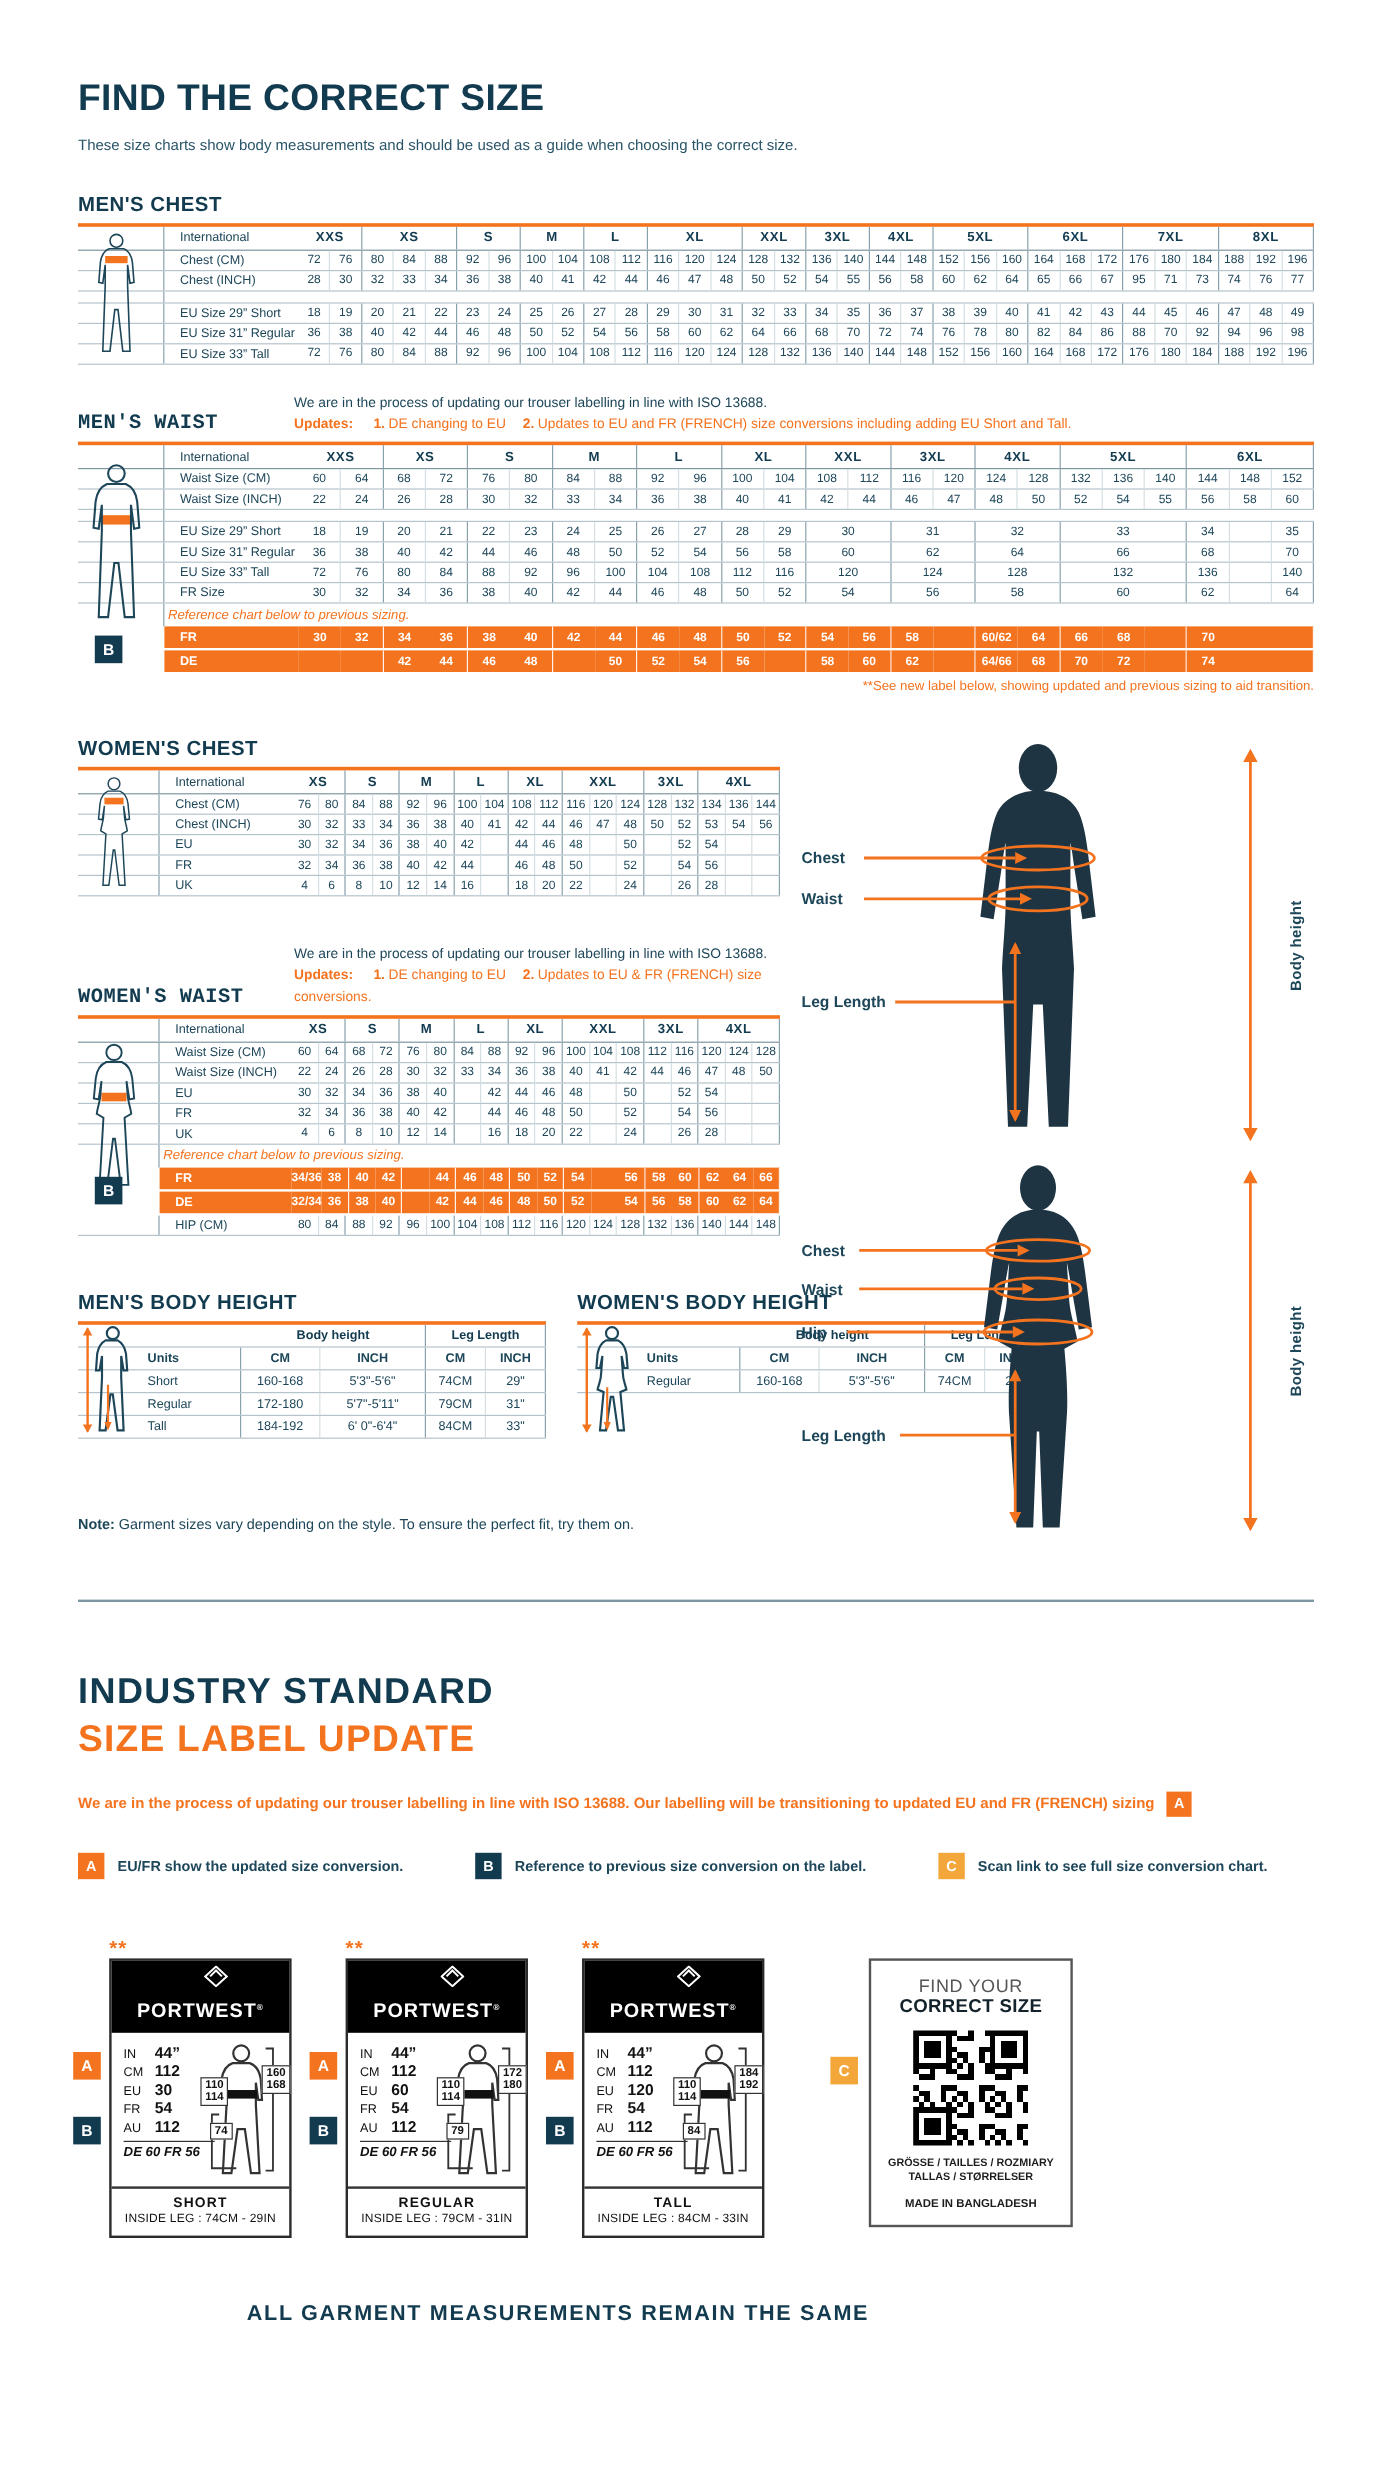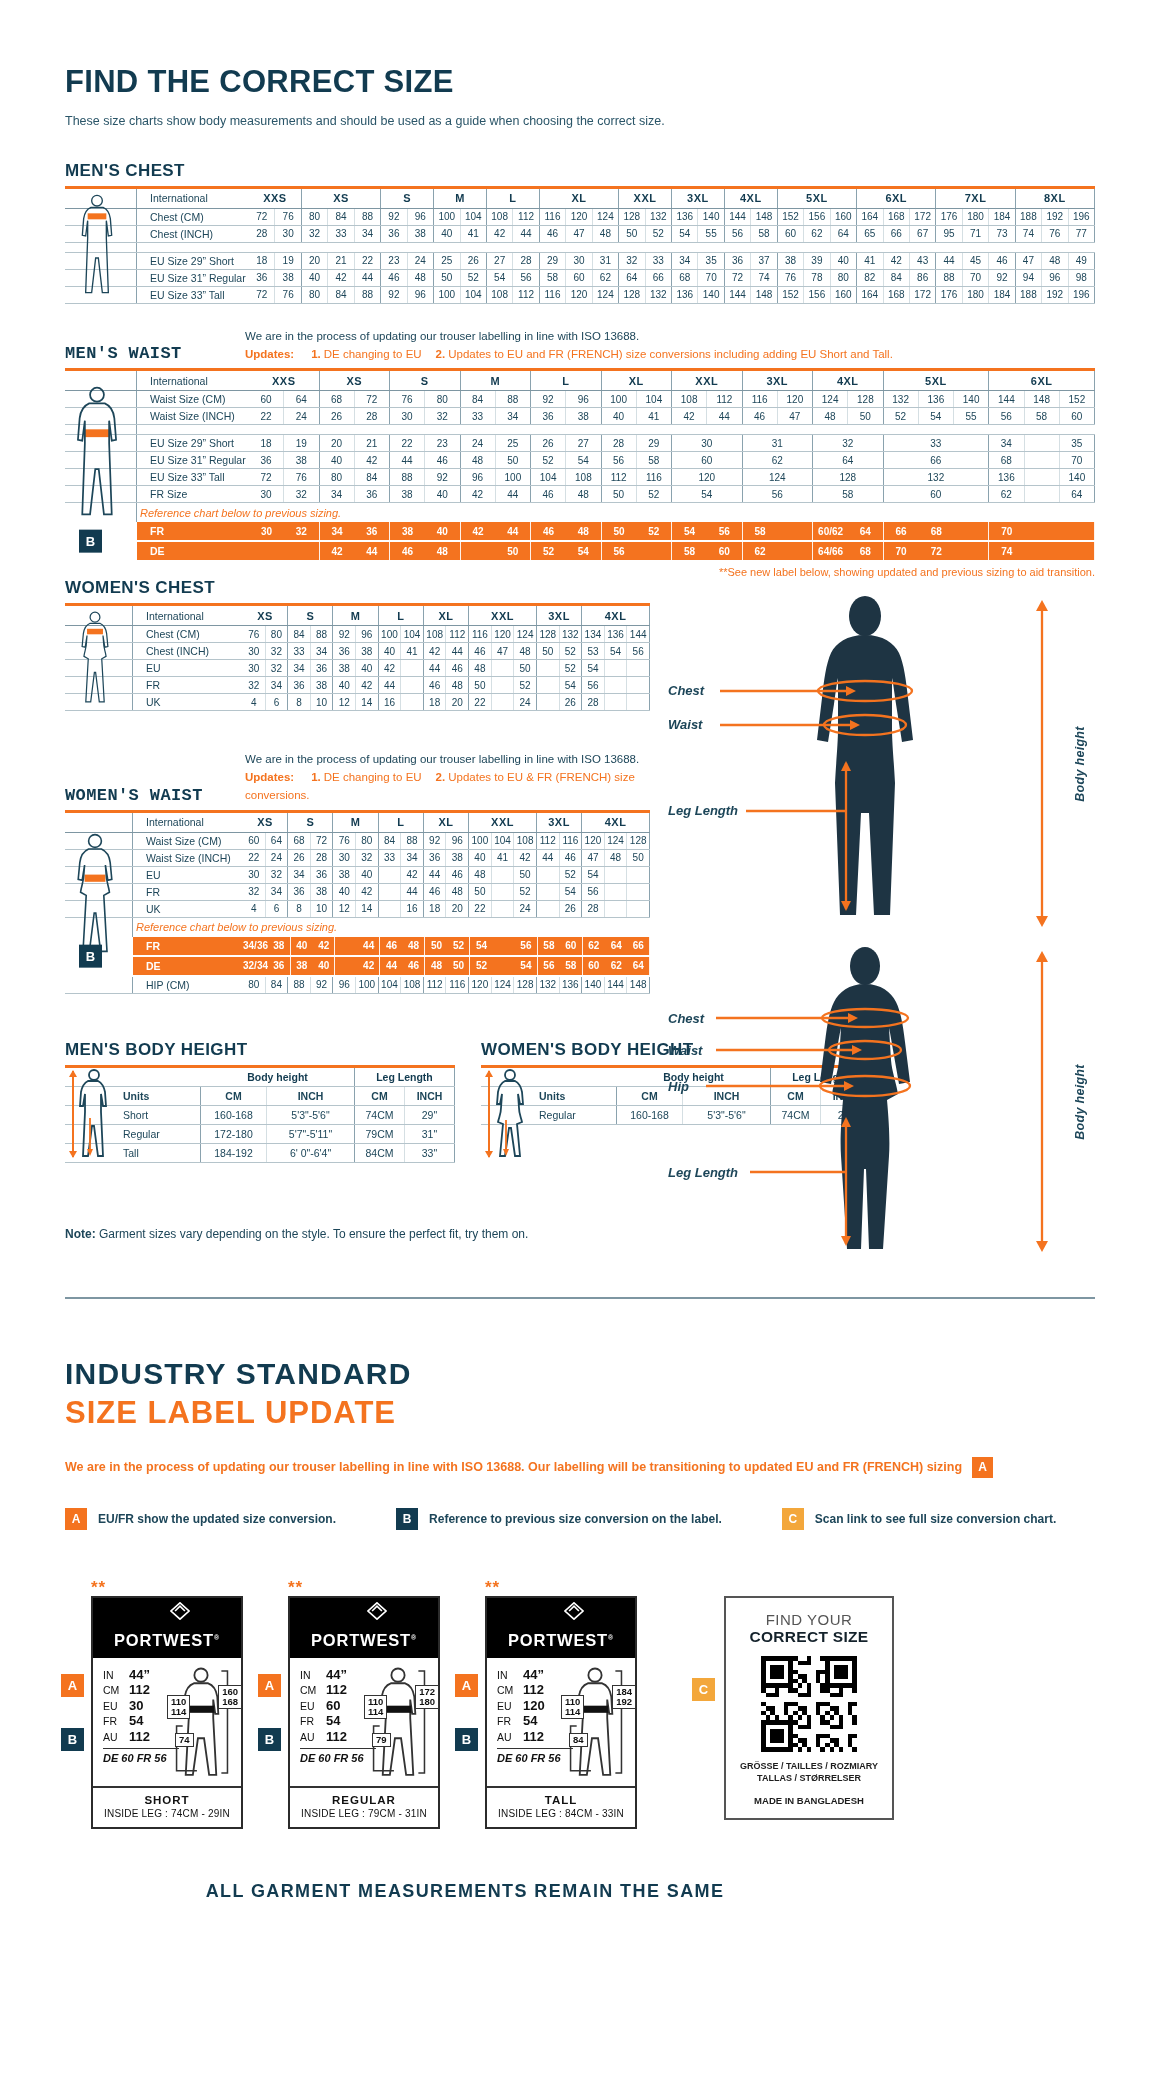--- a/index.html
+++ b/index.html
@@ -41,24 +41,24 @@
   .band{fill:#F4731F;stroke:none;}
   .secrow{display:flex;align-items:flex-end;margin-bottom:5px;}
   .secrow h2{width:180px;flex:none;margin:0;font-family:Liberation Mono, monospace;}
   .upnote{font-size:11.5px;line-height:1.55;}
   .upnote .l1{color:#1D4659;}
   .upnote .l2{color:#F4731F;}
   .upnote b{font-weight:700;margin-right:3px;}
   .upnote .sp{display:inline-block;width:14px;}
   .stfoot{font-size:11px;color:#F4731F;text-align:right;margin-top:4px;}
   
-  .midwrap{position:relative;}
+  .midwrap{position:relative;margin-top:36px;}
   .midleft{width:585px;}
   .sec-womens-waist{margin-top:40px;}
-  .figcol{position:absolute;top:13px;right:0;width:445px;height:672px;font-style:italic;}
+  .figcol{position:absolute;top:1px;right:0;width:445px;height:672px;}
   .fpanel{position:relative;}
   .flabel{position:absolute;left:18px;font-size:13px;font-weight:700;color:#1D4659;}
   .vtext{position:absolute;right:8px;top:50%;transform:translateY(-50%) rotate(180deg);writing-mode:vertical-rl;font-size:12.5px;font-weight:600;color:#1D4659;letter-spacing:.3px;}
   .sil{fill:#1E3443;}
   .oline{stroke:#F4731F;stroke-width:2.3;fill:none;}
   .oarrow{fill:#F4731F;}
   
   .bhrow{display:flex;gap:26px;margin-top:46px;}
   .bhsec{position:relative;}
   .bhtable{border-top:3px solid #F4731F;width:390px;}

